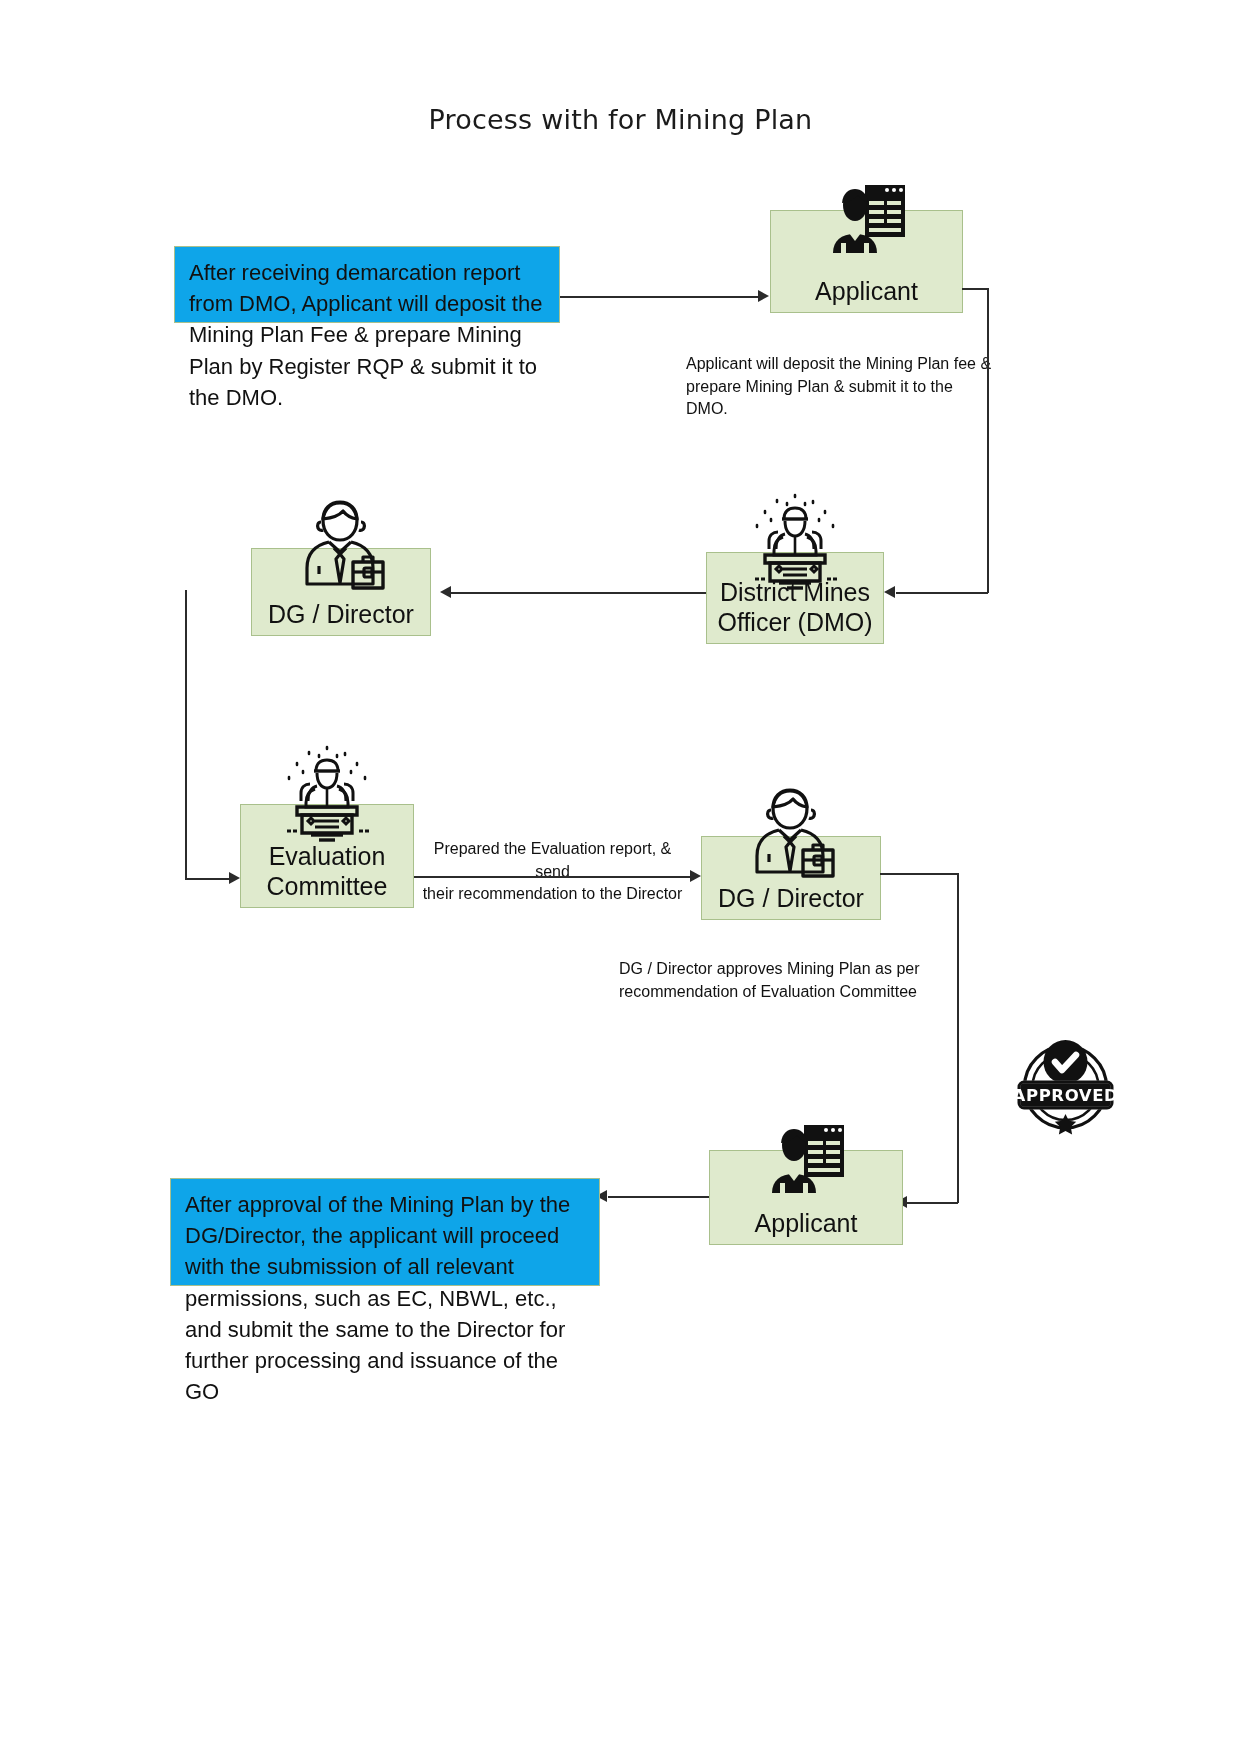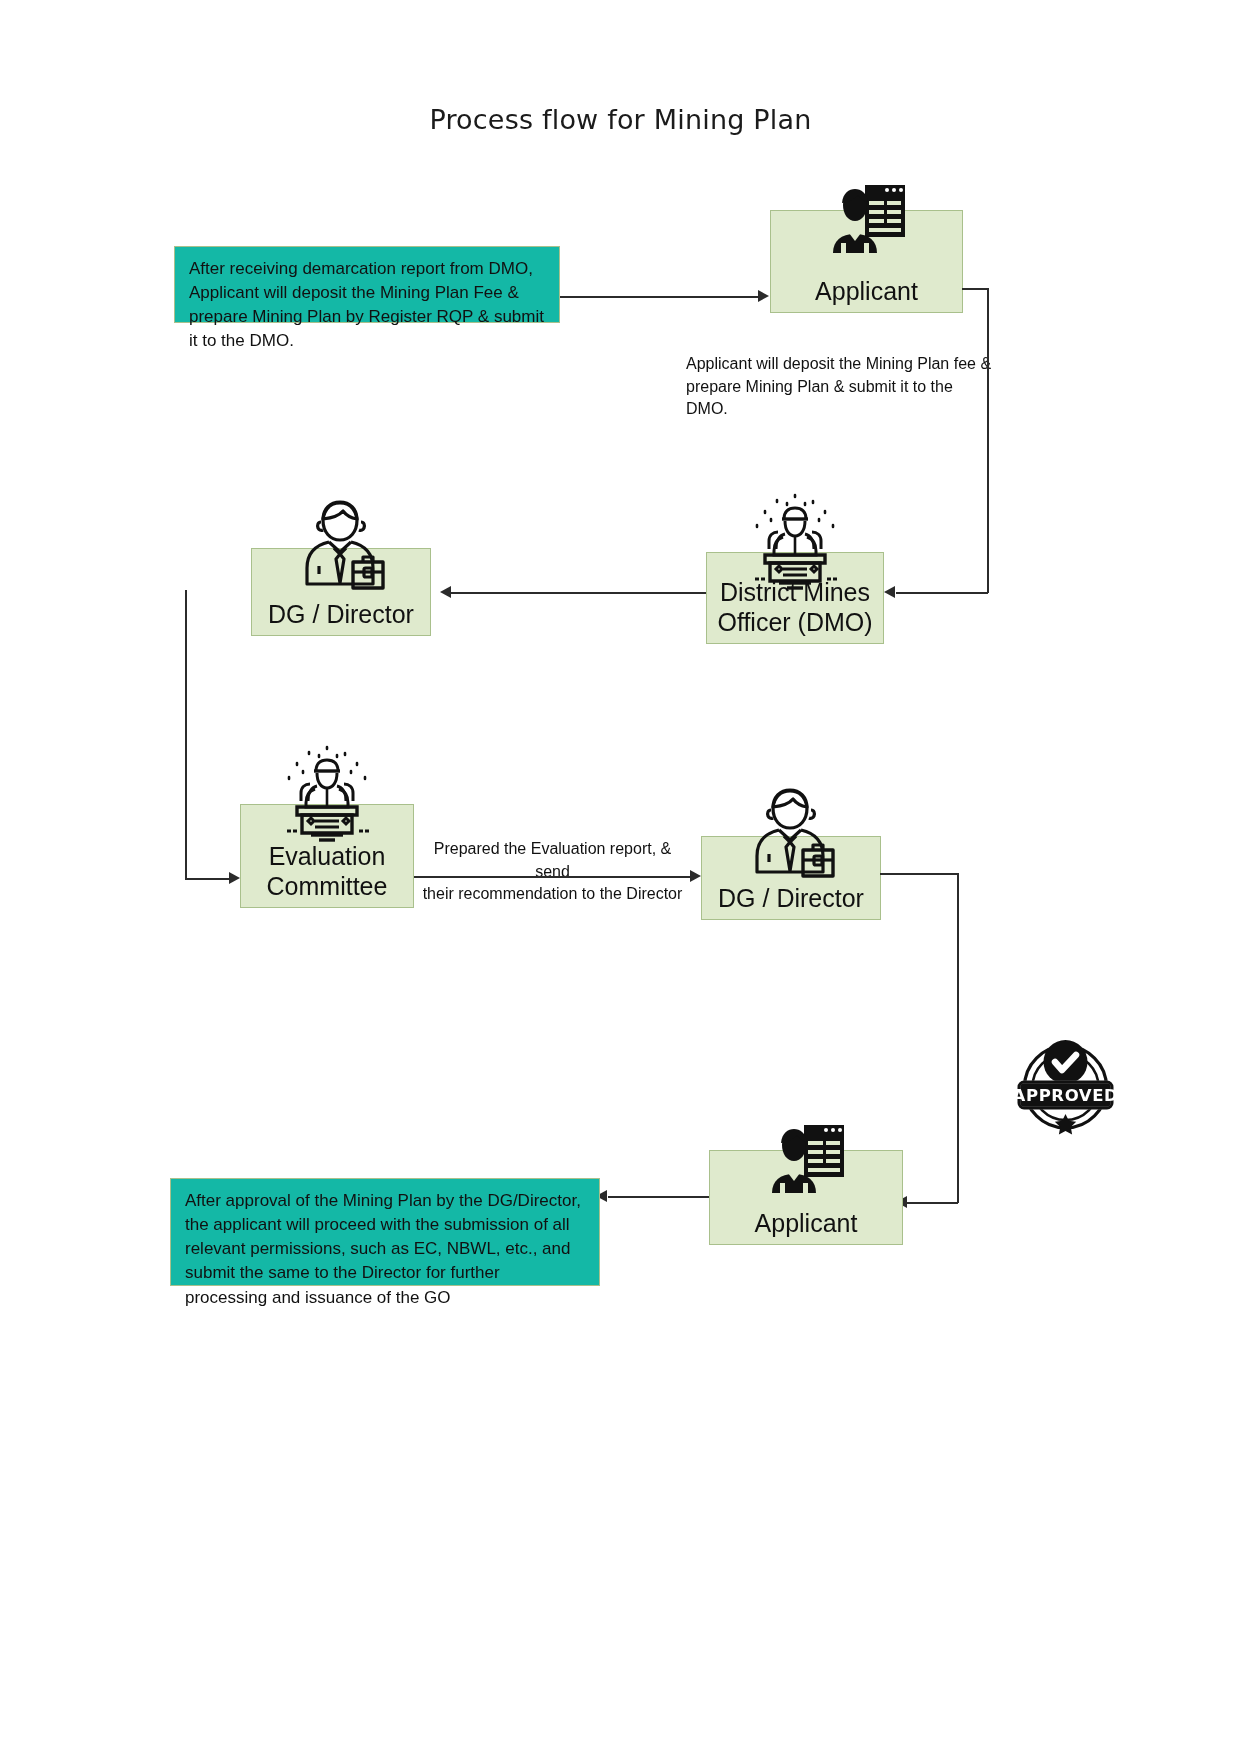--- a/index.html
+++ b/index.html
@@ -57,24 +57,24 @@
   .node .node-icon {
     position: absolute;
     left: 50%;
     transform: translateX(-50%);
     pointer-events: none;
   }
 
   .textbox {
     position: absolute;
     box-sizing: border-box;
-    background: #14b8a6;
+    background: #0ea5e9;
     border: 1.5px solid #a9c08c;
     padding: 10px 13px 10px 14px;
-    font-size: 17px;
+    font-size: 22px;
     line-height: 1.42;
     color: #111;
     white-space: pre-line;
   }
 
   
   .edge-label {
     position: absolute;
     font-size: 16px;
     line-height: 1.42;
@@ -111,21 +111,21 @@
     top: 1030px;
     width: 105px;
     height: 105px;
   }
 </style>
 </head>
 <body>
 
 <div id="page">
 
-  <div id="title">Process flow for Mining Plan</div>
+  <div id="title">Process with for Mining Plan</div>
 
   <div class="textbox" style="left:174px; top:246px; width:386px; height:77px;">After receiving demarcation report from DMO, Applicant will deposit the Mining Plan Fee &amp; prepare Mining Plan by Register RQP &amp; submit it to the DMO.</div>
 
   <div class="node" style="left:770px; top:210px; width:193px; height:103px;">
     <span class="node-icon" style="top:-28px;">
       <svg width="80" height="72" viewBox="0 0 80 72">
 
         <rect x="38" y="2" width="40" height="10" fill="#111"></rect>
         <circle cx="60" cy="7" r="2" fill="#fff"></circle>
           <circle cx="67" cy="7" r="2" fill="#fff"></circle>
@@ -290,20 +290,22 @@
           <path d="M64 70h30v26H64z" stroke-width="3.4"></path>
           <path d="M74 70v-5h10v5" stroke-width="3.2"></path>
           <path d="M64 80h30" stroke-width="3.2"></path>
           <rect x="75" y="76" width="8" height="9" rx="1.5"></rect>
         </g>
       </svg>
     </span>
     <span class="node-label">DG / Director</span>
   </div>
 
+  <div class="edge-label right" style="left:619px; top:958px; width:320px;">DG / Director approves Mining Plan as per
+recommendation of Evaluation Committee</div>
 
   <div class="conn h" style="left:880px; top:873px; width:78px;"></div>
   <div class="conn v" style="left:957px; top:873px; height:330px;"></div>
   <div class="conn h" style="left:906px; top:1202px; width:52px;"></div>
   <div class="arrow left" style="left:896px; top:1196px;"></div>
 
   <div id="approved-badge">
     <svg width="105" height="105" viewBox="0 0 105 105">
 
       <g fill="none" stroke="#111" stroke-width="3.2">

